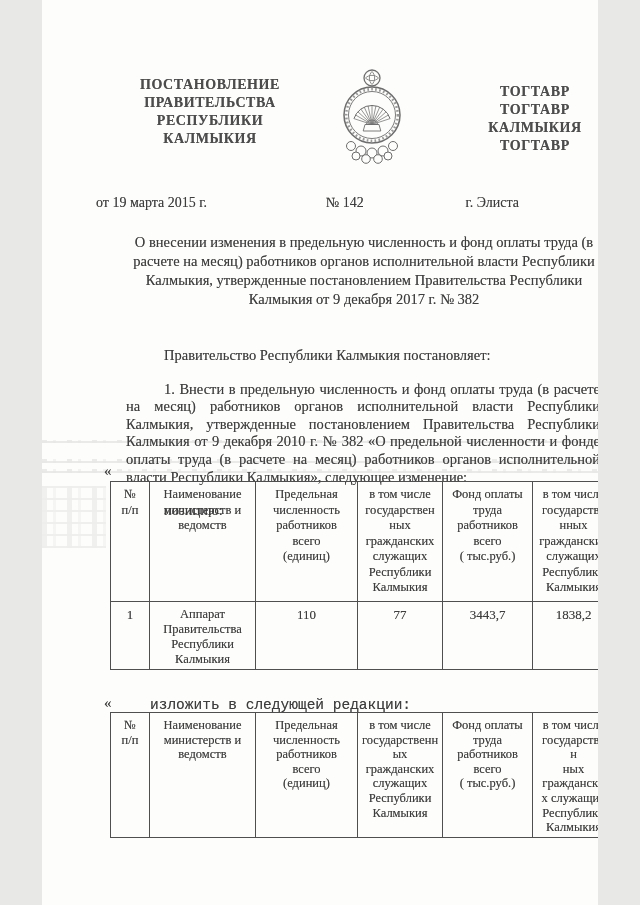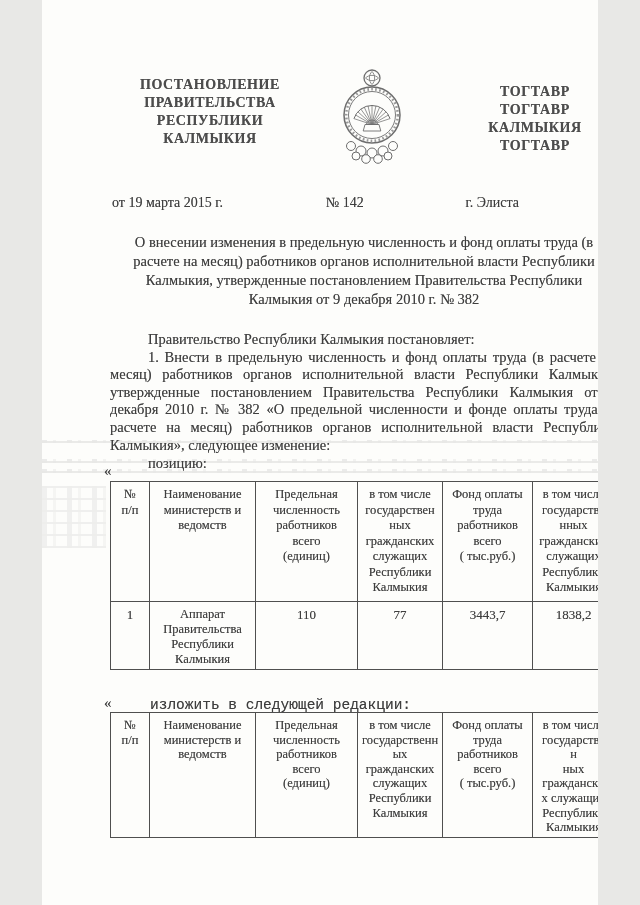--- a/index.html
+++ b/index.html
@@ -22,36 +22,36 @@
   }
   .hdr-right {
     position: absolute; left: 428px; top: 83px; width: 130px;
     text-align: center; font-weight: bold; font-size: 14px; line-height: 18px;
     letter-spacing: 0.6px; color: #4c4c4c;
   }
   .emblem { position: absolute; left: 297px; top: 67px; width: 66px; height: 100px; }
 
   
   .meta { position: absolute; left: 0; top: 195px; width: 100%; height: 20px; font-size: 14px; }
-  .meta .date  { position: absolute; left: 70px; }
+  .meta .date  { position: absolute; left: 54px; }
   .meta .num   { position: absolute; left: 284px; }
   .meta .place { position: absolute; right: 79px; }
 
   
   .doc-title {
     position: absolute; left: 72px; top: 233px; width: 500px;
     text-align: center; font-size: 14.5px; line-height: 19px;
   }
 
   
   .body-text {
     position: absolute; left: 68px; top: 331px; width: 506px;
     font-size: 14.5px; line-height: 17.6px; text-align: justify;
   }
-  .body-text p { margin: 0; text-indent: 38px; }
+  .body-text p { margin: 16px; text-indent: 38px; }
   .body-text p.pos { margin-top: 1px; }
 
   .q-open1  { position: absolute; left: 62px;  top: 463px; font-size: 15px; }
   .q-close1 { position: absolute; left: 556px; top: 666px; font-size: 15px; }
   .amend    { position: absolute; left: 70px;  top: 682px; font-size: 14.5px; text-indent: 38px; width: 400px; font-family: Liberation Mono, monospace; }
   .q-open2  { position: absolute; left: 62px;  top: 695px; font-size: 15px; }
 
   
   table.doc-table {
     position: absolute; left: 68px; width: 504px;
@@ -154,21 +154,21 @@
     <div>КАЛМЫКИЯ</div>
     <div>ТОГТАВР</div>
   </div>
 
   <div class="meta">
     <span class="date">от 19 марта 2015 г.</span>
     <span class="num">№ 142</span>
     <span class="place">г. Элиста</span>
   </div>
 
-  <div class="doc-title">О внесении изменения в предельную численность и фонд оплаты труда (в расчете на месяц) работников органов исполнительной власти Республики Калмыкия, утвержденные постановлением Правительства Республики Калмыкия от 9 декабря 2010 г. № 382</div>
+  <div class="doc-title">О внесении изменения в предельную численность и фонд оплаты труда (в расчете на месяц) работников органов исполнительной власти Республики Калмыкия, утвержденные постановлением Правительства Республики Калмыкия от 9 декабря 2017 г. № 382</div>
 
   <div class="body-text">
     <p>Правительство Республики Калмыкия постановляет:</p>
     <p>1. Внести в предельную численность и фонд оплаты труда (в расчете на месяц) работников органов исполнительной власти Республики Калмыкия, утвержденные постановлением Правительства Республики Калмыкия от 9 декабря 2010 г. № 382 «О предельной численности и фонде оплаты труда (в расчете на месяц) работников органов исполнительной власти Республики Калмыкия», следующее изменение:</p>
     <p class="pos">позицию:</p>
   </div>
 
   <div class="q-open1">«</div>
 
   <table class="doc-table t-old">

